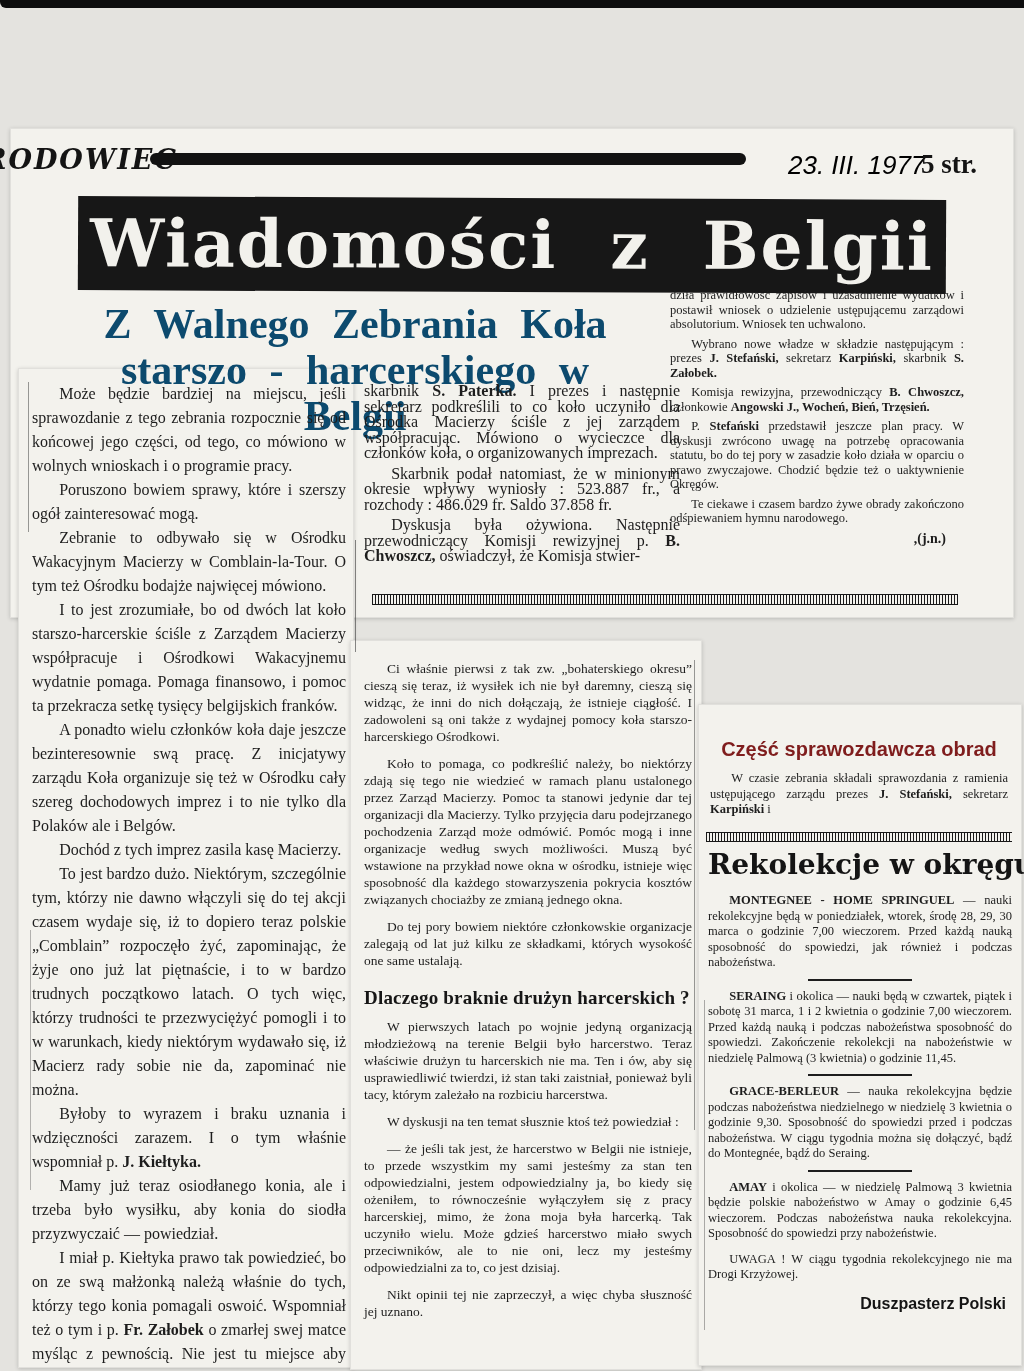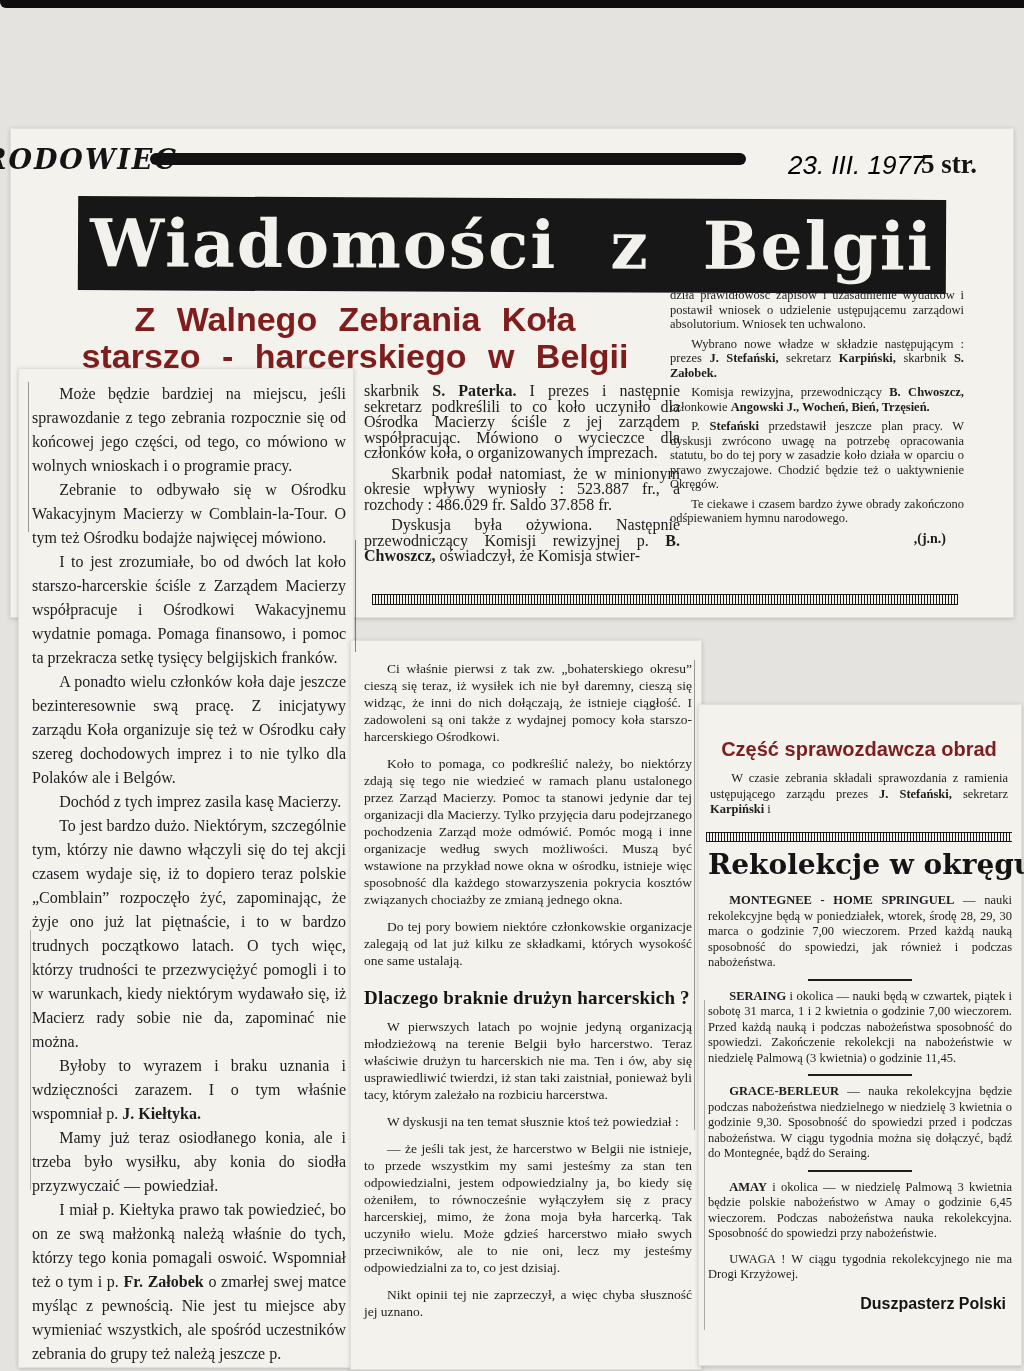--- a/index.html
+++ b/index.html
@@ -36,22 +36,22 @@
     left:78px;top:198px;width:868px;height:94px;background:var(--banner-bg);
     display:flex;align-items:center;justify-content:center;transform:rotate(0.25deg);
   }
   #banner span{
     color:var(--banner-text);font-family:"DejaVu Serif",serif;font-weight:bold;
     font-size:66px;word-spacing:28px;letter-spacing:2px;white-space:nowrap;
   }
   
   #headline{
     left:62px;top:301px;width:586px;text-align:center;
-    font-family:Liberation Sans, sans-serif;font-weight:bold;font-size:34px;line-height:1.1;
-    color:#7f1d1d;word-spacing:12px;
+    font-family:Liberation Serif, serif;font-weight:bold;font-size:42px;line-height:1.1;
+    color:#0c4a6e;word-spacing:12px;
   }
   
   .bodytext{text-align:justify;color:var(--ink);}
   .bodytext p{margin:0;text-indent:1.7em;}
   .cont p:first-child{text-indent:0;}
   .gap p + p{margin-top:5px;}
   .tightgap p + p{margin-top:10px;}
   
   #col1{left:32px;top:382px;width:314px;font-size:16px;line-height:24px;}
   #col2{left:364px;top:383px;width:316px;font-size:16px;line-height:15.5px;}
@@ -106,20 +106,21 @@
   <span>Wiadomości z Belgii</span>
 </div>
 
 <div class="abs" id="headline">
   <div>Z Walnego Zebrania Koła</div>
   <div>starszo - harcerskiego w Belgii</div>
 </div>
 
 <div class="abs bodytext" id="col1">
     <p>Może będzie bardziej na miejscu, jeśli sprawozdanie z tego zebrania rozpocznie się od końcowej jego części, od tego, co mówiono w wolnych wnioskach i o programie pracy.</p>
+    <p>Poruszono bowiem sprawy, które i szerszy ogół zainteresować mogą.</p>
     <p>Zebranie to odbywało się w Ośrodku Wakacyjnym Macierzy w Comblain-la-Tour. O tym też Ośrodku bodajże najwięcej mówiono.</p>
     <p>I to jest zrozumiałe, bo od dwóch lat koło starszo-harcerskie ściśle z Zarządem Macierzy współpracuje i Ośrodkowi Wakacyjnemu wydatnie pomaga. Pomaga finansowo, i pomoc ta przekracza setkę tysięcy belgijskich franków.</p>
     <p>A ponadto wielu członków koła daje jeszcze bezinteresownie swą pracę. Z inicjatywy zarządu Koła organizuje się też w Ośrodku cały szereg dochodowych imprez i to nie tylko dla Polaków ale i Belgów.</p>
     <p>Dochód z tych imprez zasila kasę Macierzy.</p>
     <p>To jest bardzo dużo. Niektórym, szczególnie tym, którzy nie dawno włączyli się do tej akcji czasem wydaje się, iż to dopiero teraz polskie „Comblain” rozpoczęło żyć, zapominając, że żyje ono już lat piętnaście, i to w bardzo trudnych początkowo latach. O tych więc, którzy trudności te przezwyciężyć pomogli i to w warunkach, kiedy niektórym wydawało się, iż Macierz rady sobie nie da, zapominać nie można.</p>
     <p>Byłoby to wyrazem i braku uznania i wdzięczności zarazem. I o tym właśnie wspomniał p. <b>J. Kiełtyka.</b></p>
     <p>Mamy już teraz osiodłanego konia, ale i trzeba było wysiłku, aby konia do siodła przyzwyczaić — powiedział.</p>
     <p>I miał p. Kiełtyka prawo tak powiedzieć, bo on ze swą małżonką należą właśnie do tych, którzy tego konia pomagali oswoić. Wspomniał też o tym i p. <b>Fr. Załobek</b> o zmarłej swej matce myśląc z pewnością. Nie jest tu miejsce aby wymieniać wszystkich, ale spośród uczestników zebrania do grupy też należą jeszcze p. </p>
   </div>
 <div class="abs bodytext cont gap" id="col2">

